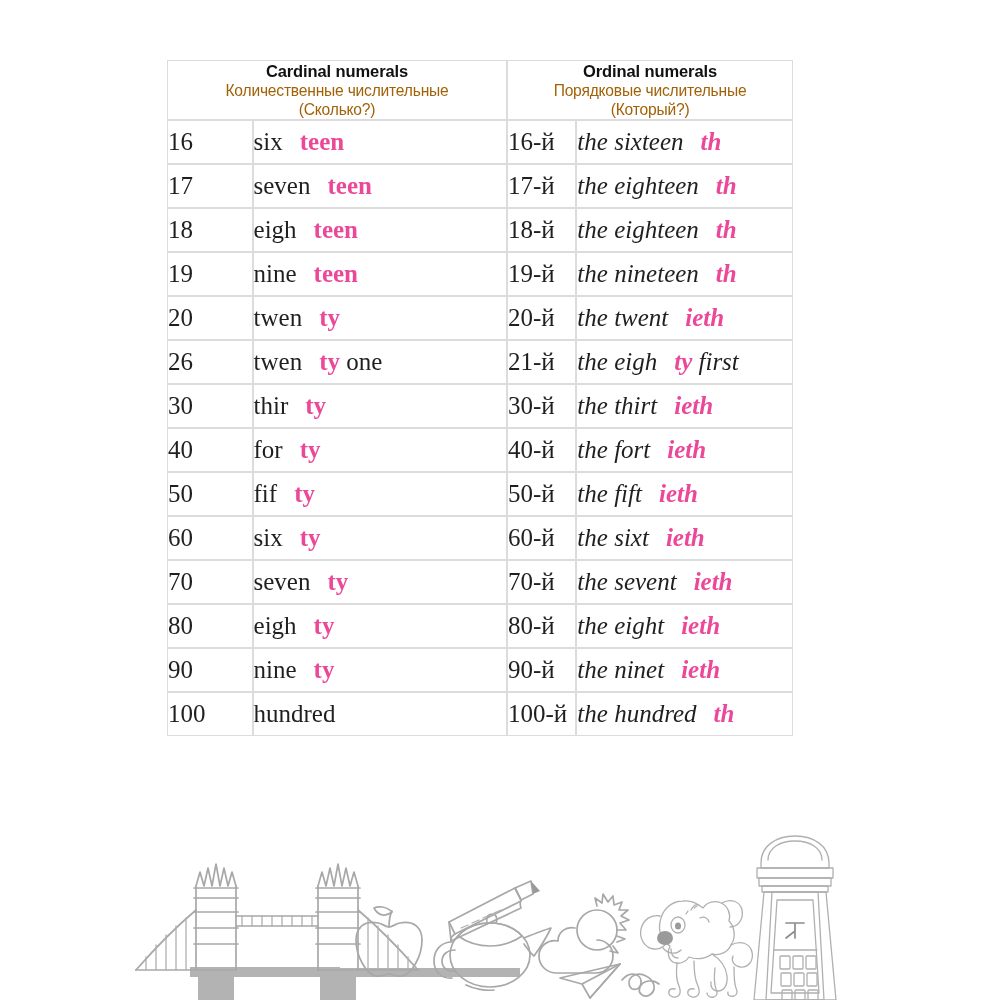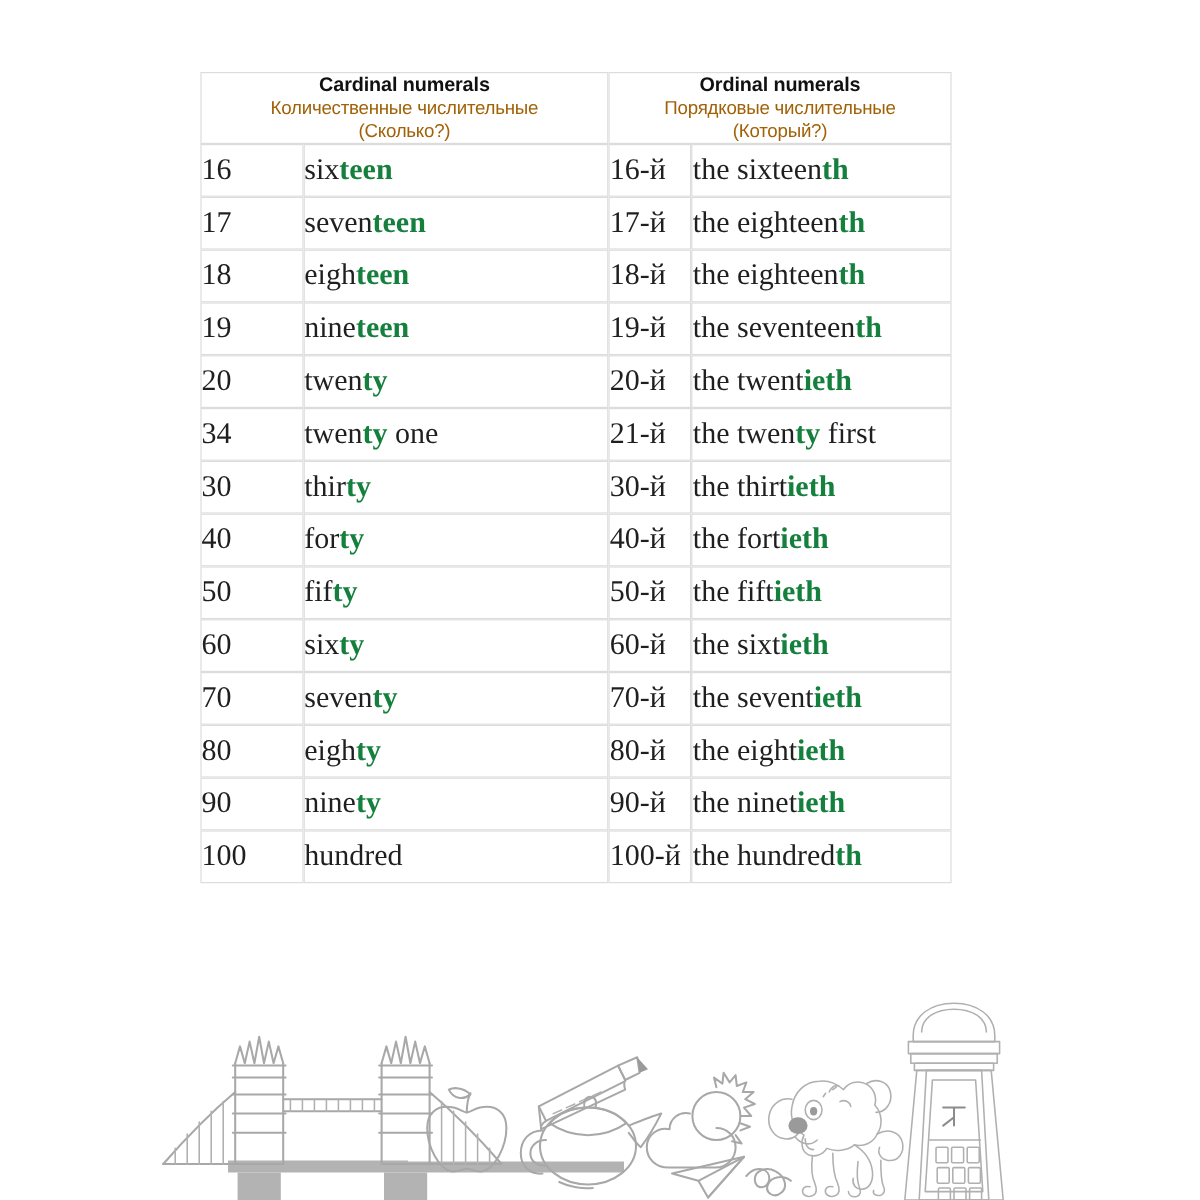--- a/index.html
+++ b/index.html
@@ -71,22 +71,22 @@
     text-align: left;
     padding: 1px 6px 4px 13px;
     font-size: 25px;
     color: #1f1f1f;
     height: 44px;
     line-height: 40px;
     white-space: nowrap;
   }
   .w-card { width: 235px; }
   .n-ord  { width: 64px; }
-  .w-ord  { width: 200px; }
-  .word b { font-weight: bold; color: #15803d; }
+  .w-ord  { width: 200px; font-style: italic; }
+  .word b { font-weight: bold; color: #ec4899; margin-left: 17px; }
 
   
   #illustrations {
     position: absolute;
     left: 0;
     top: 828px;
     width: 1000px;
     height: 172px;
     overflow: hidden;
   }
@@ -151,33 +151,33 @@
         <tr>
           <td class="num">18</td>
           <td class="word w-card"><span>eigh</span><b>teen</b><span></span></td>
           <td class="num n-ord">18-й</td>
           <td class="word w-ord"><span>the eighteen</span><b>th</b><span></span></td>
         </tr>
         <tr>
           <td class="num">19</td>
           <td class="word w-card"><span>nine</span><b>teen</b><span></span></td>
           <td class="num n-ord">19-й</td>
-          <td class="word w-ord"><span>the seventeen</span><b>th</b><span></span></td>
+          <td class="word w-ord"><span>the nineteen</span><b>th</b><span></span></td>
         </tr>
         <tr>
           <td class="num">20</td>
           <td class="word w-card"><span>twen</span><b>ty</b><span></span></td>
           <td class="num n-ord">20-й</td>
           <td class="word w-ord"><span>the twent</span><b>ieth</b><span></span></td>
         </tr>
         <tr>
-          <td class="num">34</td>
+          <td class="num">26</td>
           <td class="word w-card"><span>twen</span><b>ty</b><span> one</span></td>
           <td class="num n-ord">21-й</td>
-          <td class="word w-ord"><span>the twen</span><b>ty</b><span> first</span></td>
+          <td class="word w-ord"><span>the eigh</span><b>ty</b><span> first</span></td>
         </tr>
         <tr>
           <td class="num">30</td>
           <td class="word w-card"><span>thir</span><b>ty</b><span></span></td>
           <td class="num n-ord">30-й</td>
           <td class="word w-ord"><span>the thirt</span><b>ieth</b><span></span></td>
         </tr>
         <tr>
           <td class="num">40</td>
           <td class="word w-card"><span>for</span><b>ty</b><span></span></td>

